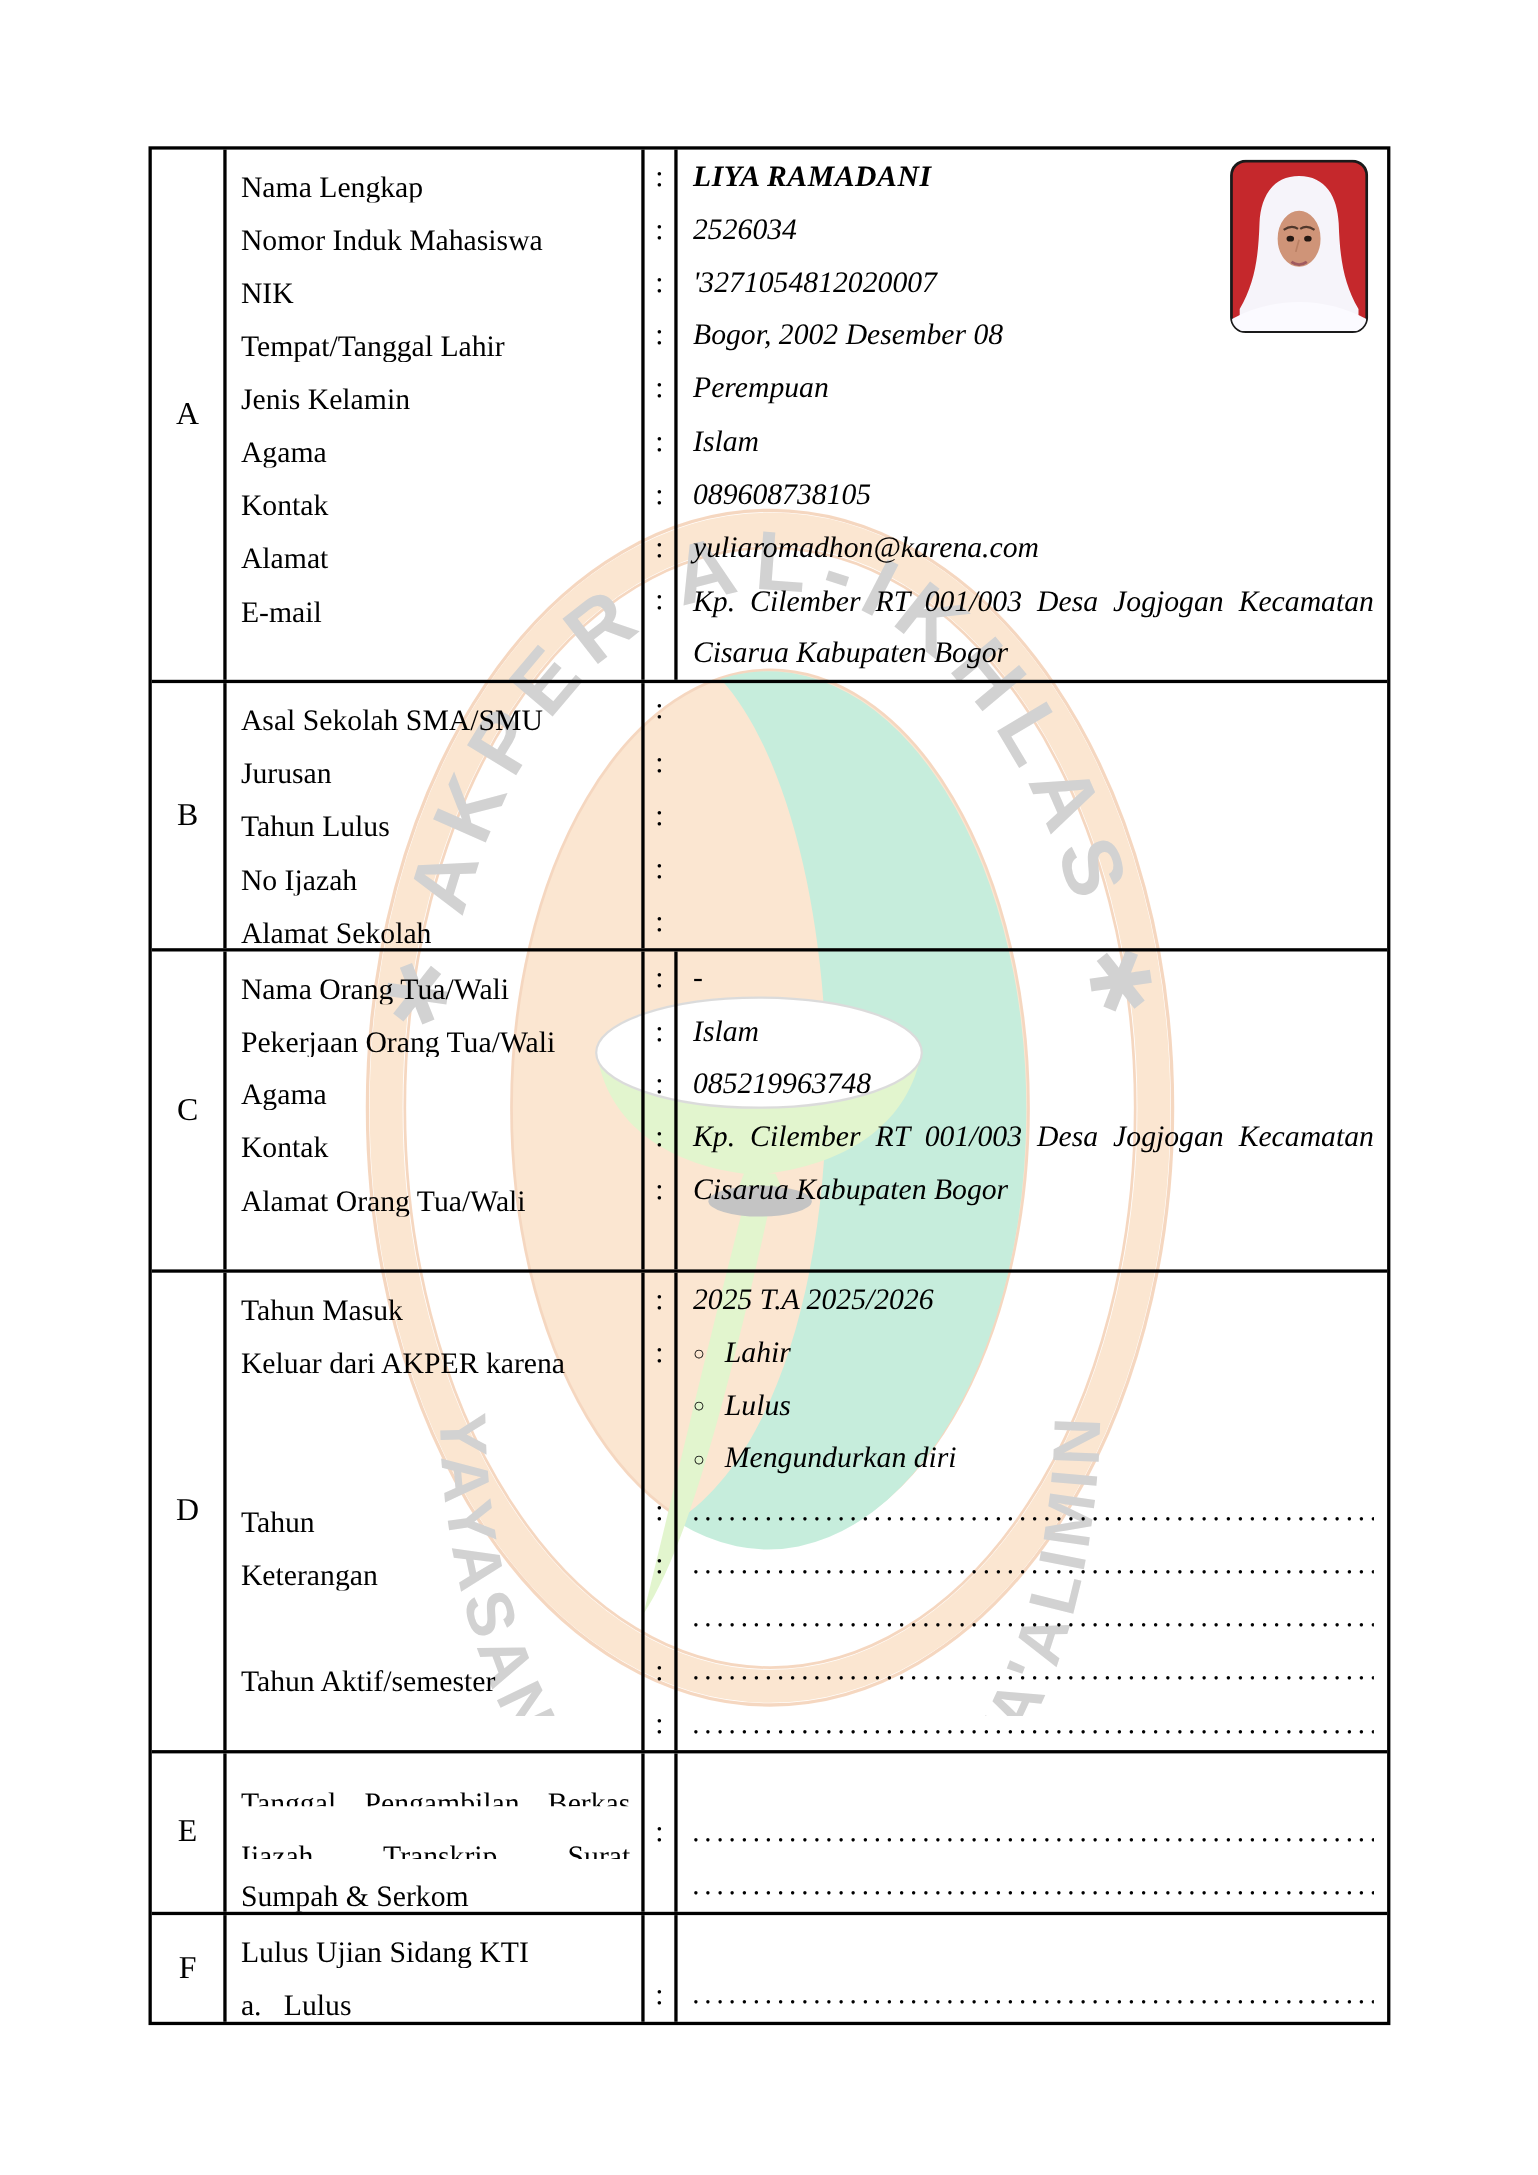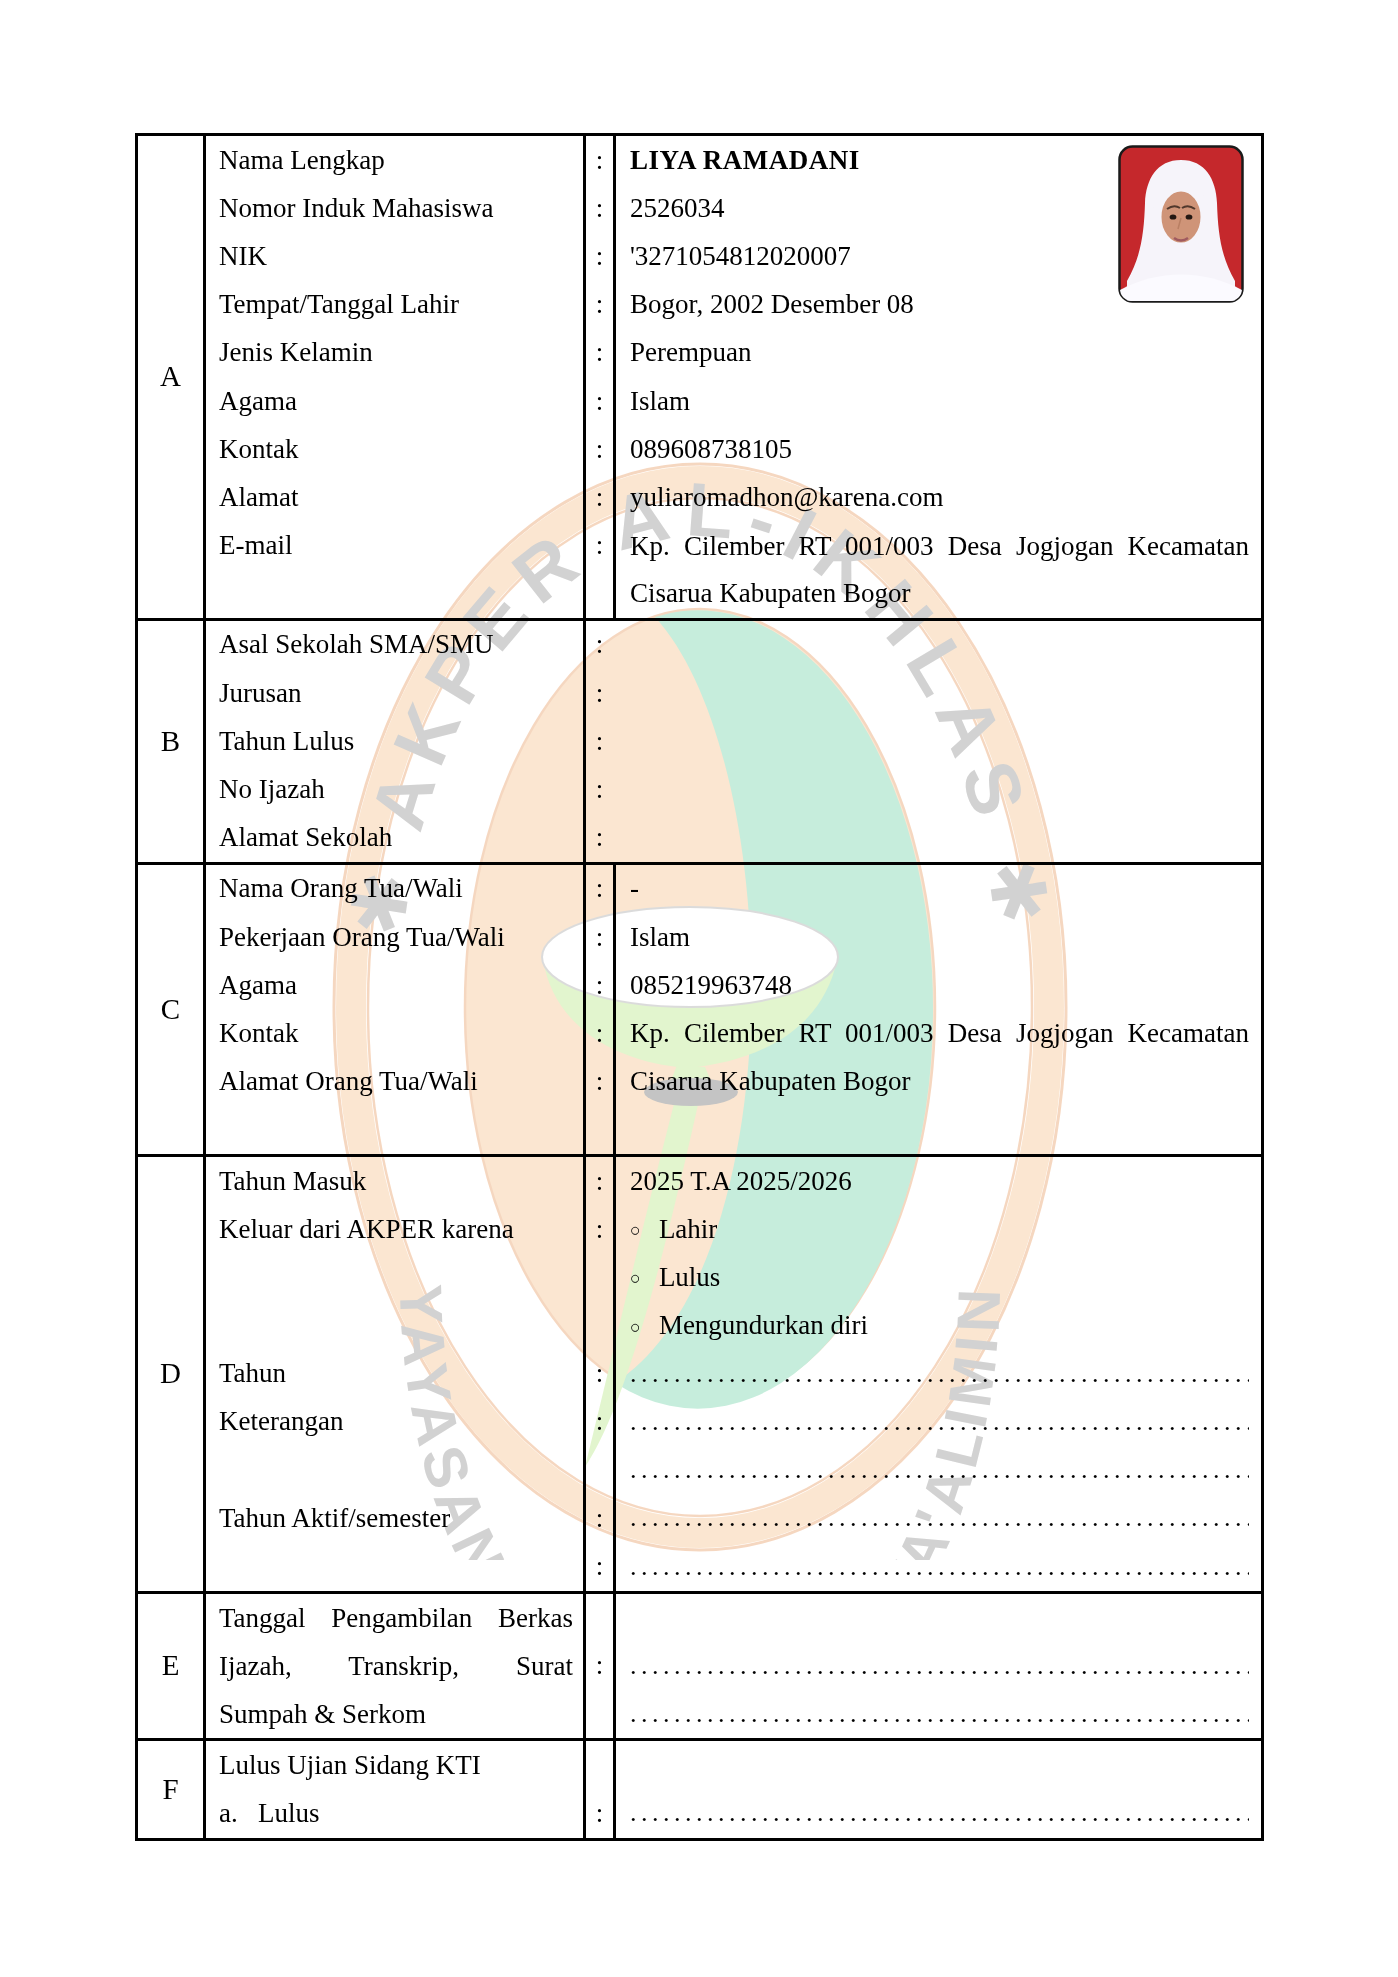--- a/index.html
+++ b/index.html
@@ -10,23 +10,23 @@
   
   #table{position:absolute;left:135px;top:133px;width:1129px;border:3px solid #000;
          box-sizing:border-box;z-index:2;background:transparent;}
   .sec{display:grid;grid-template-columns:65px 380px 30px 1fr;}
   .sec + .sec{border-top:3px solid #000;}
   .sec > .col + .col{border-left:3px solid #000;}
   .col{display:flex;flex-direction:column;min-width:0;}
   .col.letter{justify-content:center;align-items:center;font-size:29px;}
   .line{height:48.2px;display:flex;align-items:center;font-size:27px;overflow:hidden;}
   .labels .line{padding:0 10px 0 13px;}
-  .labels .txt{white-space:pre-wrap;}
+  .labels .txt{white-space:pre-wrap;margin-top:21px;}
   .line.colon{justify-content:center;padding:0;}
-  .values .line{padding:0 12px 0 14px;}
+  .values .line{padding:0 12px 0 14px;font-style:italic;}
   .bold{font-weight:bold;letter-spacing:0.5px;}
   .line.justify{display:block;line-height:48.2px;}
   .line.justify .txt{display:block;text-align:justify;text-align-last:justify;white-space:normal;}
   .dots{display:block;width:100%;white-space:nowrap;overflow:hidden;letter-spacing:4.5px;
         font-size:26px;}
   .radio{font-size:18px;margin-right:18px;line-height:1;position:relative;top:1px;}
   
   #photo{position:absolute;left:1118px;top:145px;width:126px;height:158px;z-index:3;}
 </style>
 </head>

